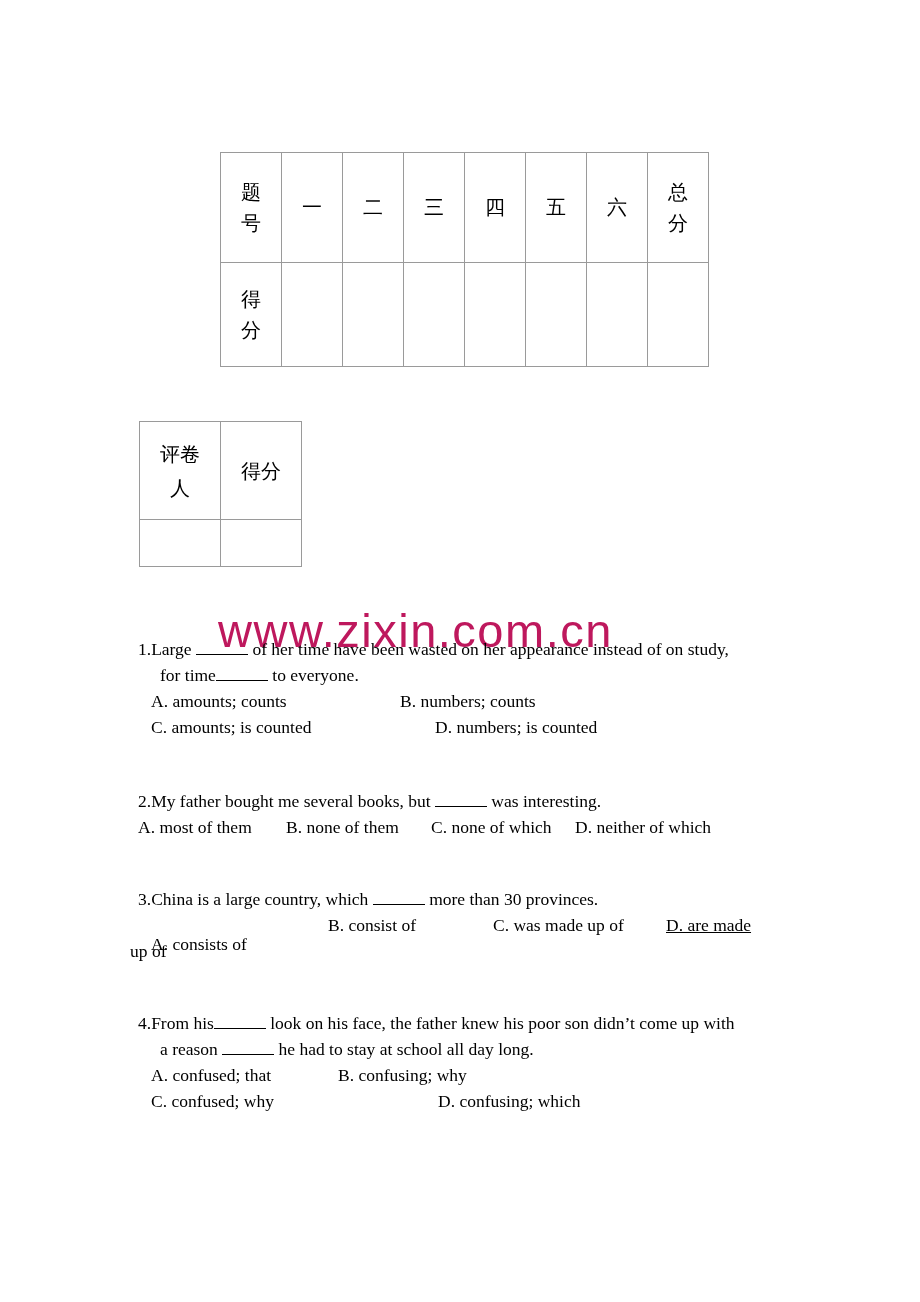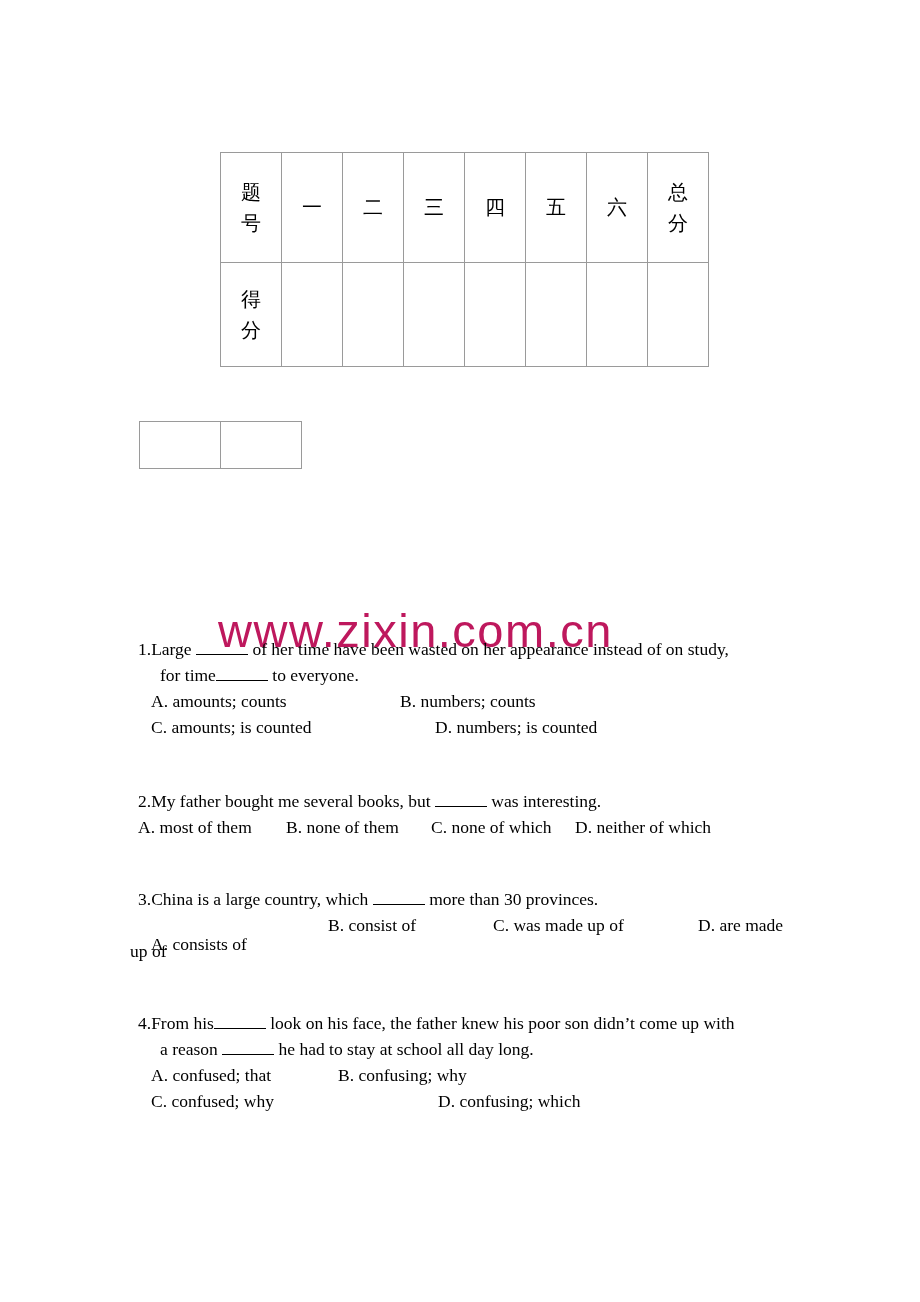--- a/index.html
+++ b/index.html
@@ -162,20 +162,27 @@
         <td class="col-num"></td>
         <td class="col-num"></td>
         <td class="col-num"></td>
         <td class="col-total"></td>
       </tr>
     </tbody>
   </table>
 
   <table class="grader-table">
     <tbody>
+      <tr class="grow-head">
+        <td class="gcol-a">
+          <span class="stack">评卷</span>
+          <span class="stack">人</span>
+        </td>
+        <td class="gcol-b">得分</td>
+      </tr>
       <tr class="grow-blank">
         <td class="gcol-a"></td>
         <td class="gcol-b"></td>
       </tr>
     </tbody>
   </table>
 
 
   <div class="questions">
 
@@ -205,21 +212,21 @@
     </div>
 
     <div class="spacer-2"></div>
 
     <div class="q-block">
       <div class="q-stem"><span>3.</span><span>China is a large country, which</span>&nbsp;<span class="blank b-sm"></span>&nbsp;<span>more than 30 provinces.</span></div>
       <div class="q-opts-row">
         <span class="opt" style="left:13px;margin-top:19px;">A. consists of</span>
         <span class="opt" style="left:190px;">B. consist of</span>
         <span class="opt" style="left:355px;">C. was made up of</span>
-        <span class="opt" style="left:560px;">D. are made</span>
+        <span class="opt" style="left:528px;text-decoration:underline;">D. are made</span>
       </div>
       <div style="margin-left:-8px;">up of</div>
     </div>
 
     <div class="spacer-3"></div>
 
     <div class="q-block">
       <div class="q-stem"><span>4.</span><span>From his</span><span class="blank b-sm"></span>&nbsp;<span>look on his face, the father knew his poor son didn’t come up with</span></div>
       <div class="q-cont"><span>a reason</span>&nbsp;<span class="blank b-sm"></span>&nbsp;<span>he had to stay at school all day long.</span></div>
       <div class="q-opts-row">

